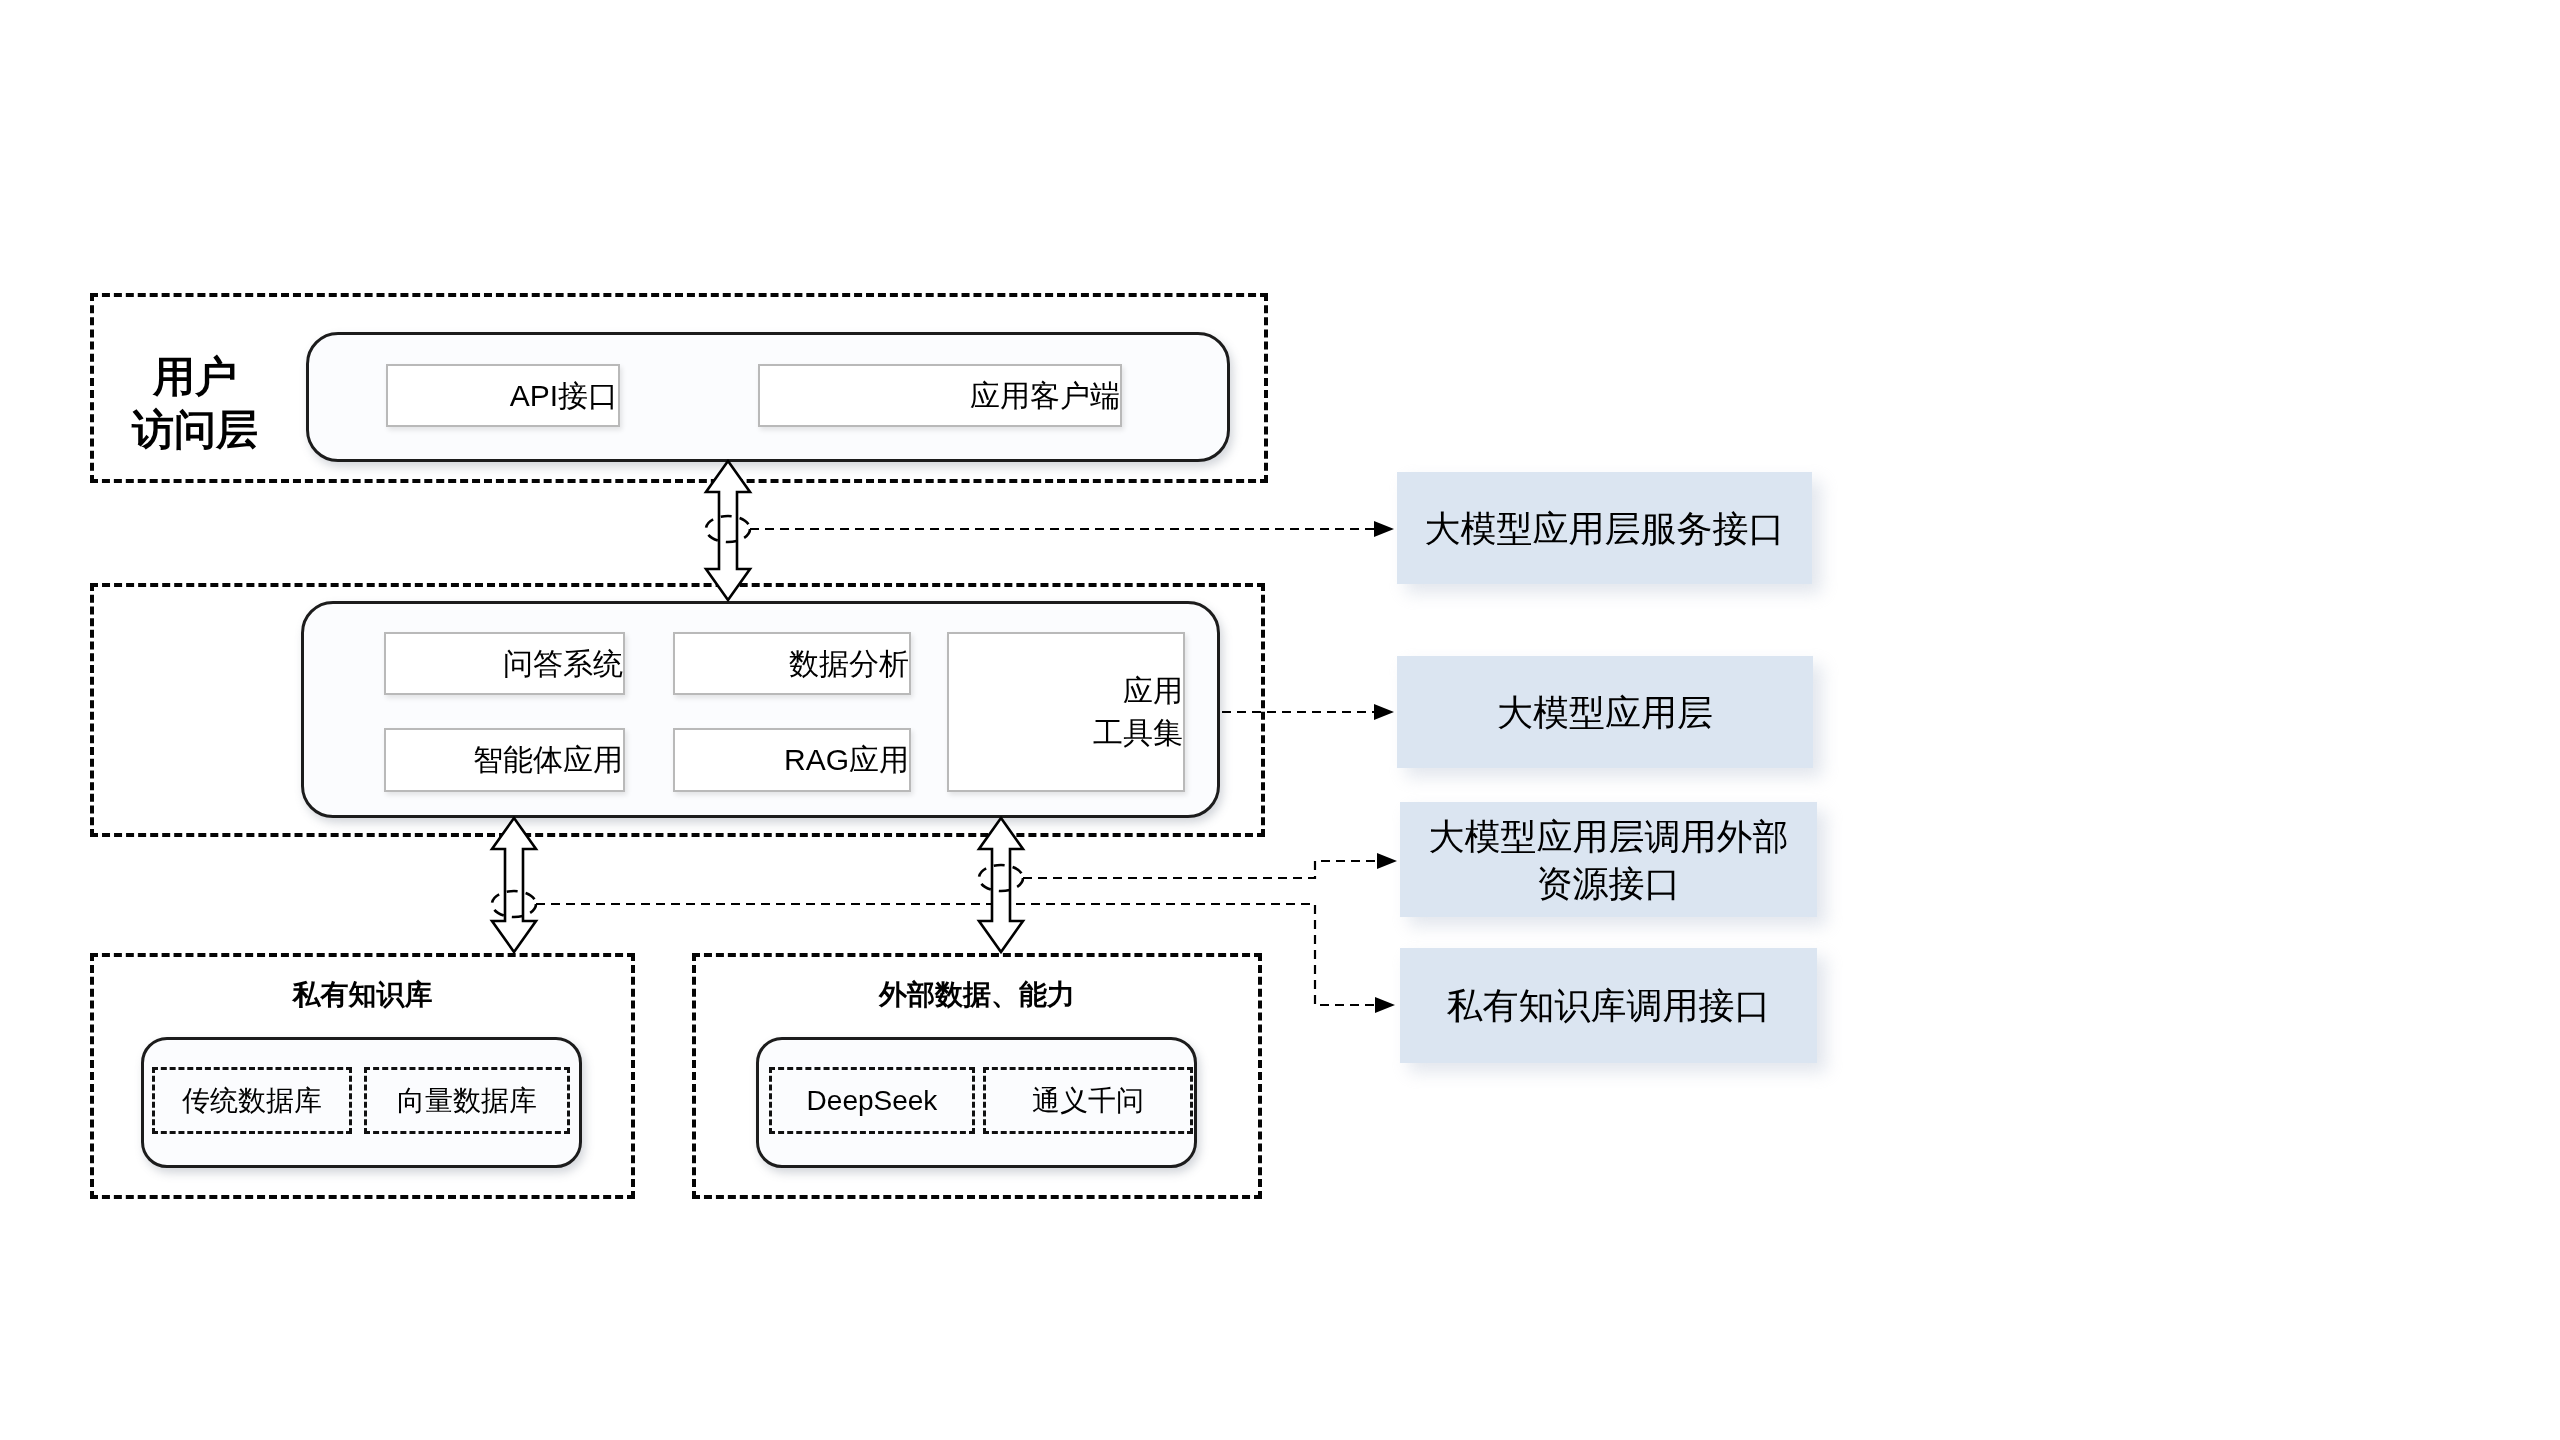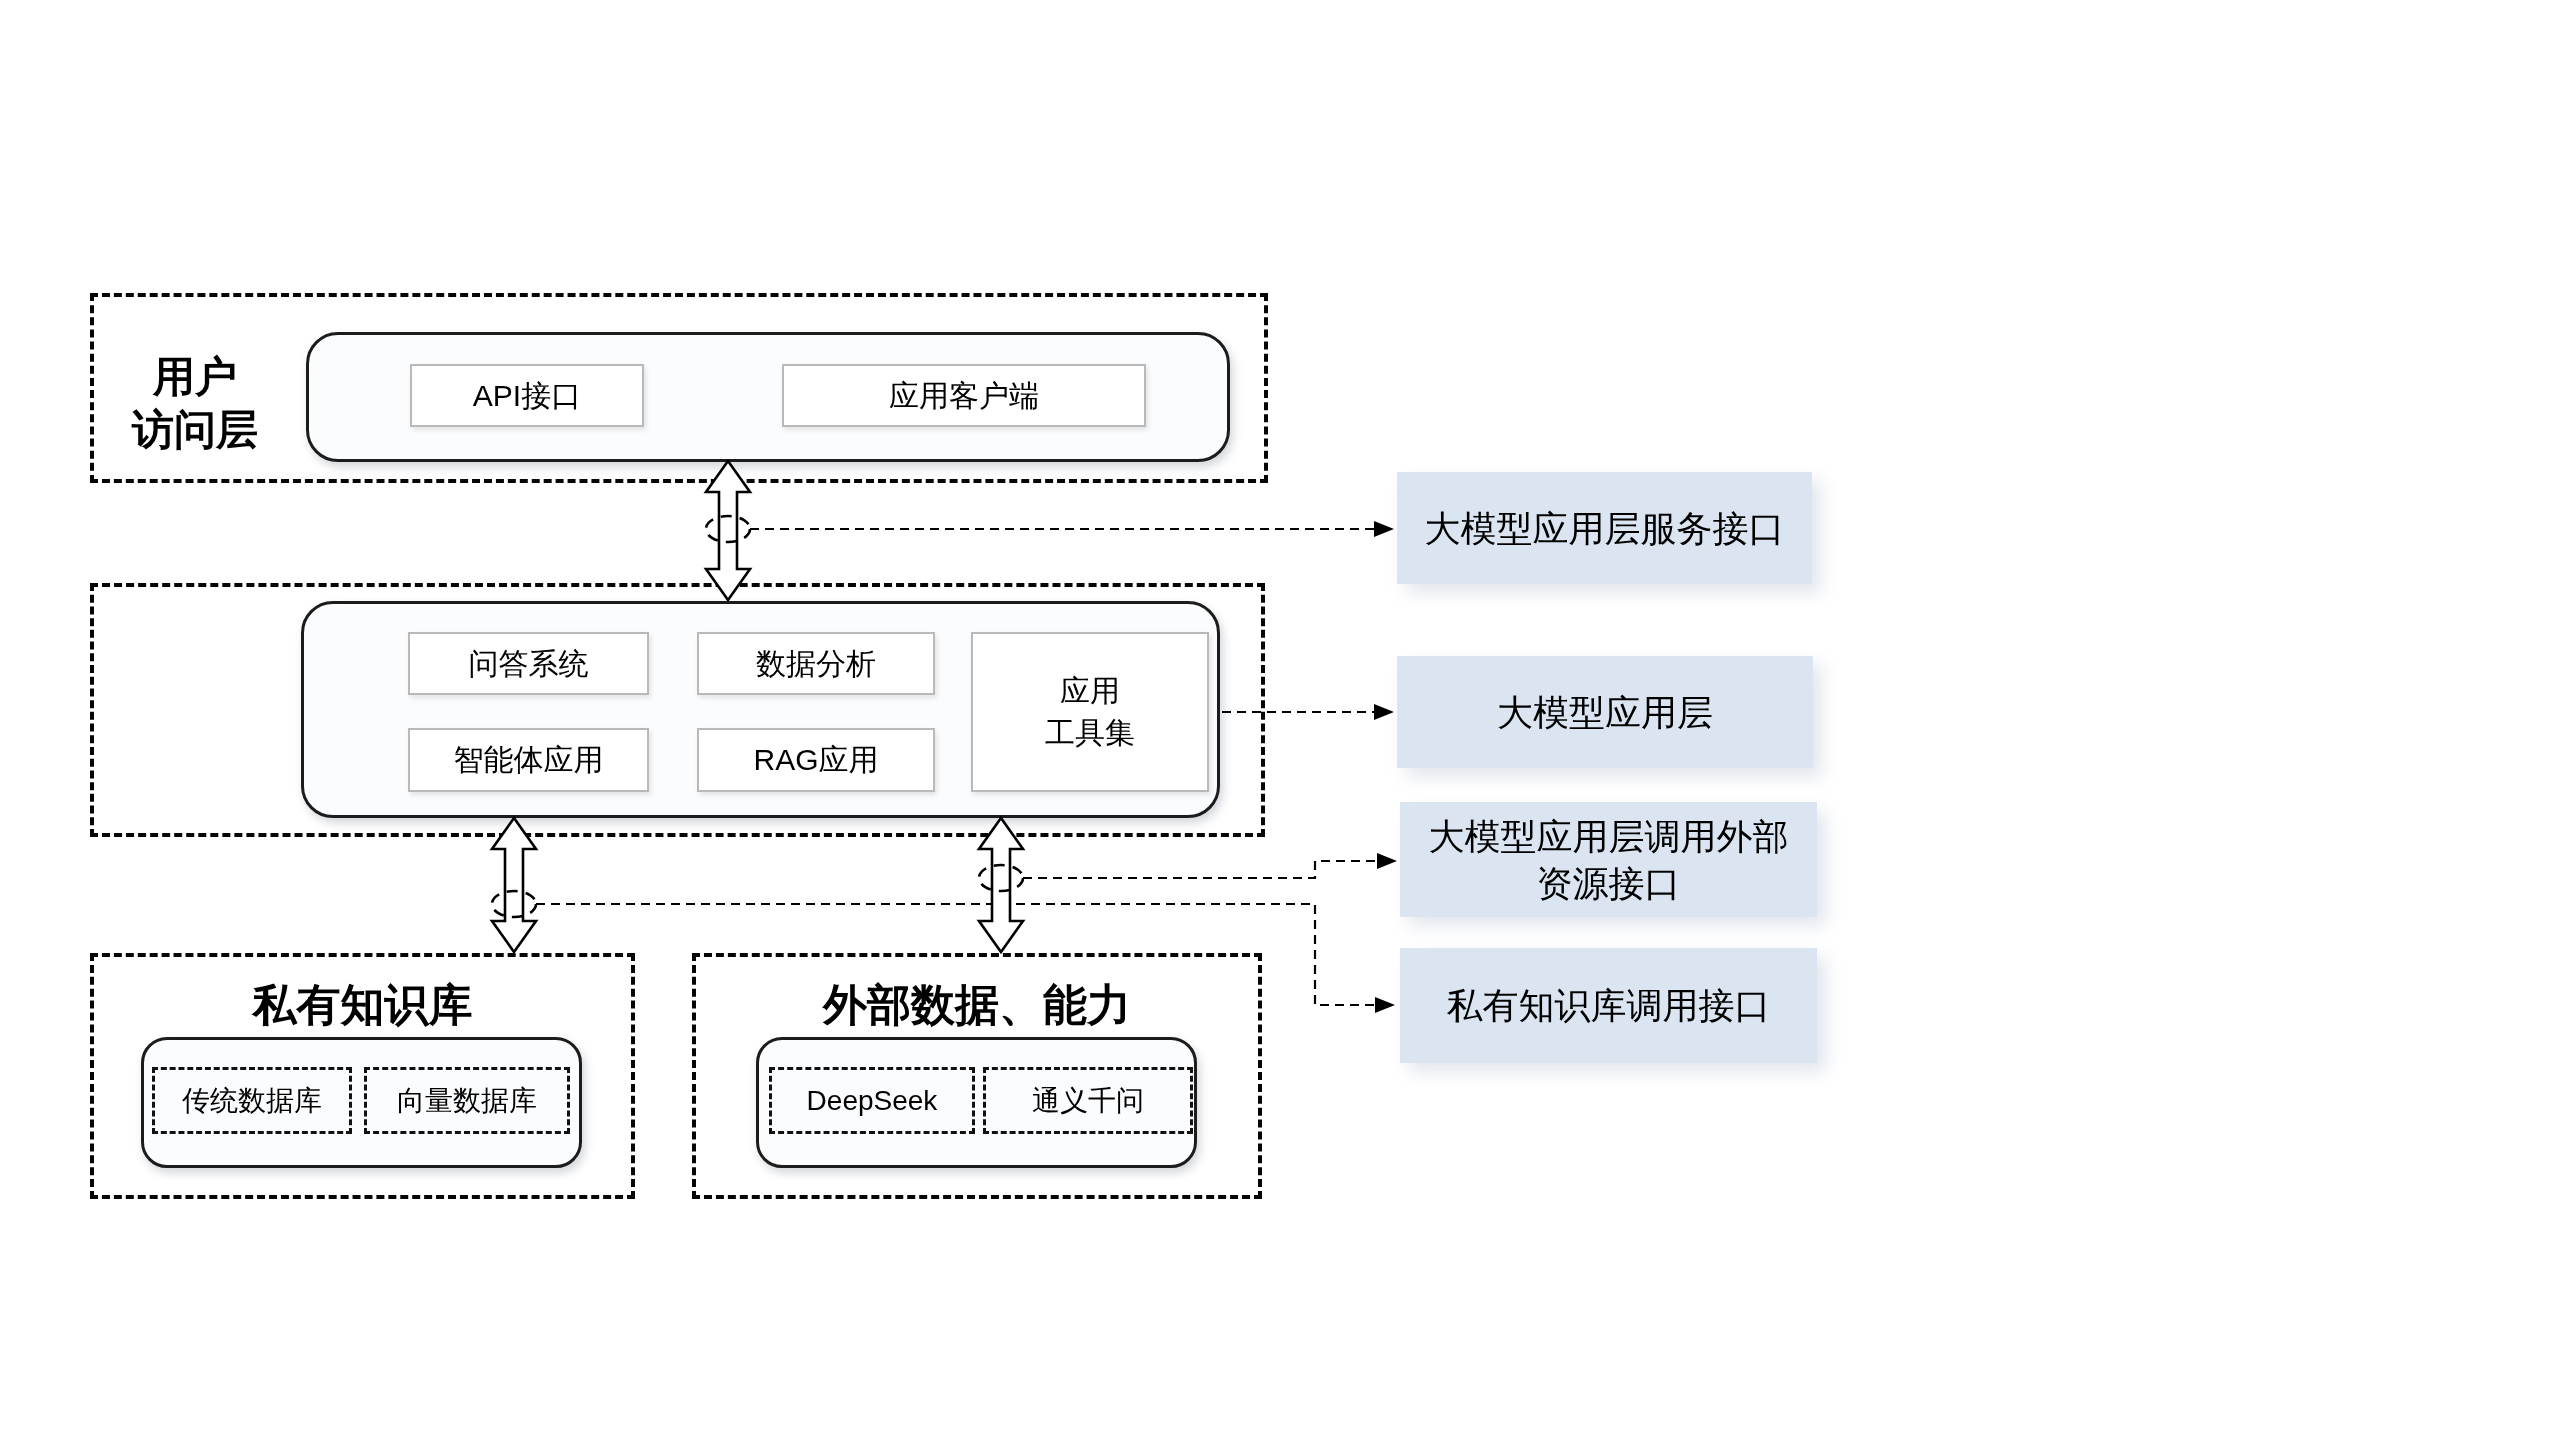--- a/index.html
+++ b/index.html
@@ -5,24 +5,24 @@
   html,body{margin:0;padding:0;background:#fff;}
   .stage{position:relative;width:2330px;height:1440px;background:#ffffff;
          font-family:"Liberation Sans","DejaVu Sans",sans-serif;color:#000;overflow:hidden;}
 
   .dashed-layer{position:absolute;border:4px dashed #050505;box-sizing:border-box;background:transparent;}
   .rounded-panel{position:absolute;background:#fbfcfe;border:3px solid #1c1c1c;border-radius:32px;
                  box-sizing:border-box;box-shadow:3px 5px 10px rgba(110,120,135,.30);}
   .layer-label{position:absolute;font-weight:bold;font-size:42px;line-height:53px;text-align:center;}
   .gray-box{position:absolute;background:#ffffff;border:2px solid #b9b9b9;box-sizing:border-box;
             box-shadow:2px 3px 5px rgba(0,0,0,.10);display:flex;flex-direction:column;
-            align-items:center;justify-content:center;font-size:30px;line-height:42px;text-align:center;margin-left:24px;}
+            align-items:flex-end;justify-content:center;font-size:30px;line-height:42px;text-align:center;}
   .dashed-box{position:absolute;border:3px dashed #111;box-sizing:border-box;display:flex;
               align-items:center;justify-content:center;font-size:28px;text-align:right;background:transparent;}
-  .section-title{position:absolute;font-weight:bold;font-size:44px;text-align:center;}
+  .section-title{position:absolute;font-weight:bold;font-size:28px;text-align:center;}
   .annotation{position:absolute;display:flex;flex-direction:column;justify-content:center;align-items:center;
               font-size:36px;line-height:47px;text-align:center;box-shadow:9px 9px 16px rgba(190,200,215,.45);}
   .line:empty{display:none;}
   .overlay{position:absolute;left:0;top:0;pointer-events:none;}
   .dashline{fill:none;stroke:#000;stroke-width:2.2;stroke-dasharray:9 6;}
   .arrowhead{fill:#000;stroke:none;}
   .double-arrow{fill:#ffffff;stroke:#000;stroke-width:2.6;stroke-linejoin:miter;}
   .break-ellipse{fill:none;stroke:#000;stroke-width:2.6;stroke-dasharray:11 8;}
 </style>
 </head>

